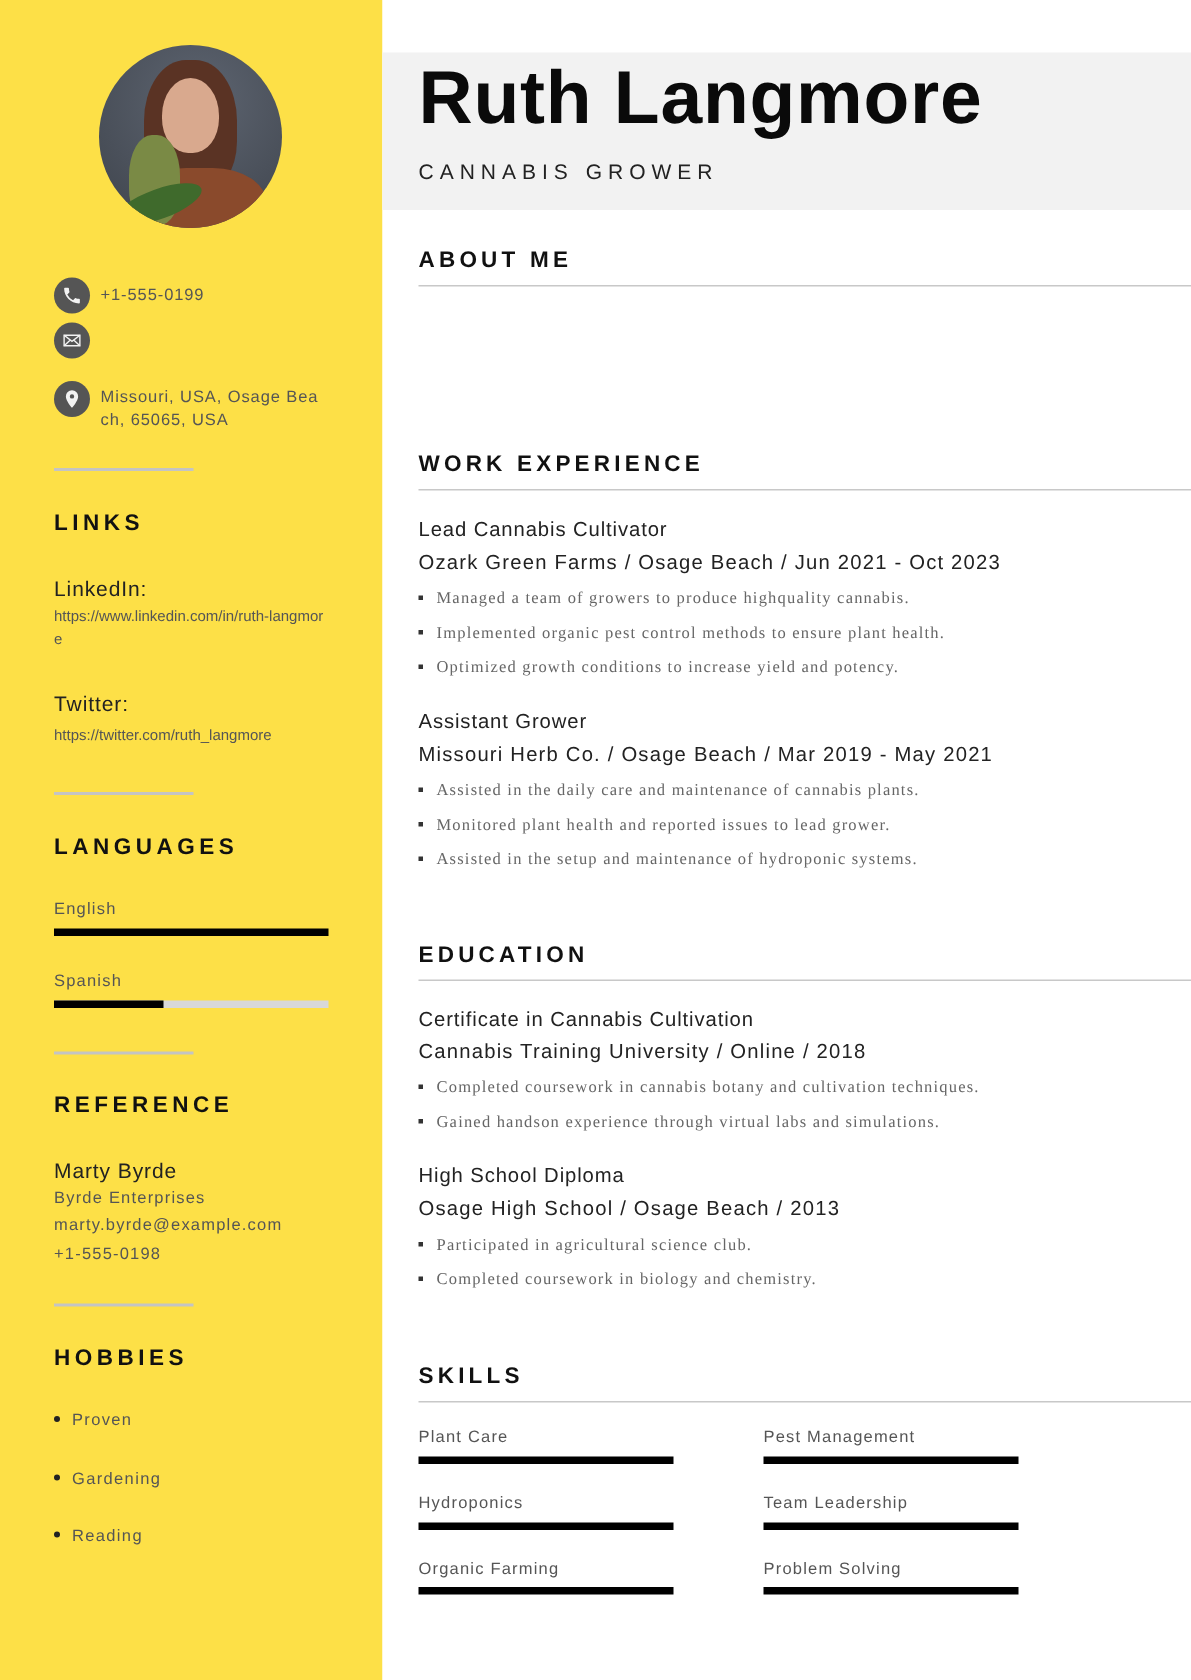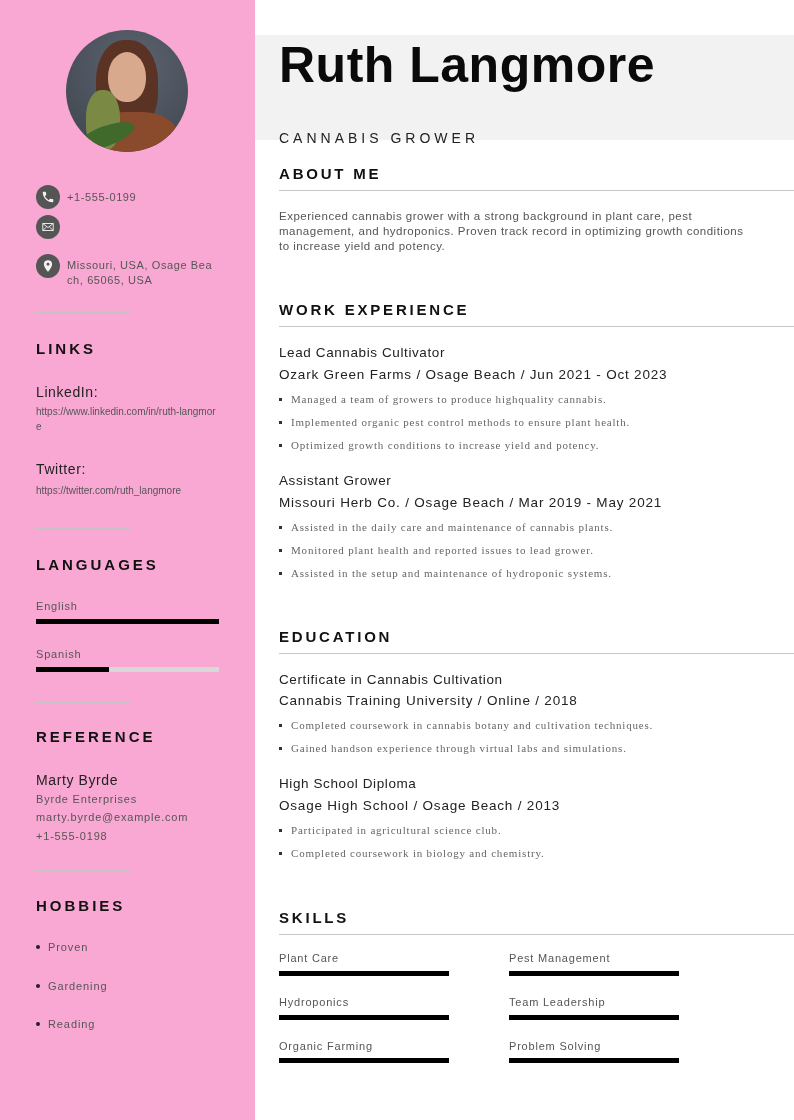--- a/index.html
+++ b/index.html
@@ -1,19 +1,19 @@
 <!DOCTYPE html>
 <html><head>
   <meta charset="utf-8">
   <style>
     * { box-sizing: border-box; margin: 0; padding: 0; }
     html, body { width: 794px; height: 1120px; background: #fff; overflow: hidden; }
     body { font-family: "Liberation Sans", "DejaVu Sans", sans-serif; color: #111; position: relative; }
 
-    .sidebar { position: absolute; left: 0; top: 0; width: 255px; height: 1120px; background: #f9a8d4; }
+    .sidebar { position: absolute; left: 0; top: 0; width: 255px; height: 1120px; background: #fde047; }
     .main { position: absolute; left: 255px; top: 0; width: 539px; height: 1120px; background: #fff; }
 
     .photo { position: absolute; left: 66px; top: 30px; width: 122px; height: 122px; border-radius: 50%; overflow: hidden;
       background: radial-gradient(circle at 55% 30%, #5d6470 0%, #4a505a 60%, #3e434b 100%); }
     .photo .hair { position: absolute; left: 30px; top: 10px; width: 62px; height: 90px; border-radius: 45% 45% 40% 40%; background: #5a3324; }
     .photo .face { position: absolute; left: 42px; top: 22px; width: 38px; height: 50px; border-radius: 50% 50% 46% 46%; background: #d9a98e; }
     .photo .body { position: absolute; left: 22px; top: 82px; width: 90px; height: 60px; border-radius: 40% 40% 0 0; background: #8a4a2c; }
     .photo .plant { position: absolute; left: 20px; top: 60px; width: 34px; height: 60px; border-radius: 45% 45% 40% 40%; background: #7a8a45; }
     .photo .leaf { position: absolute; left: 10px; top: 96px; width: 60px; height: 20px; border-radius: 50%; background: #3f6a2c; transform: rotate(-20deg); }
 
@@ -33,21 +33,21 @@
     .lang-bar .fill { height: 100%; background: #000; }
 
     .ref-name { position: absolute; left: 36px; font-size: 14px; color: #222; letter-spacing: 0.6px; }
     .ref-line { position: absolute; left: 36px; font-size: 11px; color: #555; letter-spacing: 0.8px; }
 
     .hobby { position: absolute; left: 36px; font-size: 11px; color: #555; letter-spacing: 0.9px; }
     .hobby .dot { display: inline-block; width: 4px; height: 4px; border-radius: 50%; background: #222; margin-right: 8px; vertical-align: middle; position: relative; top: -1px; }
 
     .header-band { position: absolute; left: 0; top: 35px; width: 539px; height: 105px; background: #f2f2f2; }
     .name { position: absolute; left: 24px; top: 40px; font-size: 50px; font-weight: bold; color: #0a0a0a; letter-spacing: 0.5px; line-height: 1; }
-    .role { position: absolute; left: 24px; top: 130px; font-size: 14px; letter-spacing: 4px; color: #222; }
+    .role { position: absolute; left: 24px; top: 106px; font-size: 14px; letter-spacing: 4px; color: #222; }
 
     .sec-title { position: absolute; left: 24px; font-size: 15px; font-weight: bold; letter-spacing: 2.8px; color: #111; }
     .sec-rule { position: absolute; left: 24px; width: 515px; height: 1px; background: #c8c8c8; }
 
     .about { position: absolute; left: 24px; top: 209px; width: 470px; font-size: 11.5px; color: #555; line-height: 15px; letter-spacing: 0.5px; }
 
     .entry-title { position: absolute; left: 24px; font-size: 13.5px; color: #222; letter-spacing: 0.6px; }
     .entry-sub { position: absolute; left: 24px; font-size: 13.5px; color: #222; letter-spacing: 0.8px; }
     .bullet { position: absolute; left: 24px; font-size: 11px; color: #666; letter-spacing: 0.8px; font-family: Liberation Serif, serif; }
     .bullet .sq { display: inline-block; width: 3px; height: 3px; background: #333; margin-right: 9px; vertical-align: middle; position: relative; top: -1px; }
@@ -131,21 +131,20 @@
   <div class="hobby" style="top:1018px"><span class="dot"></span><span>Reading</span></div>
 </aside>
 
 <main class="main">
   <div class="header-band"></div>
   <h1 class="name">Ruth Langmore</h1>
   <div class="role">CANNABIS GROWER</div>
 
   <div class="sec-title" style="top:165px">ABOUT ME</div>
   <div class="sec-rule" style="top:190px"></div>
-  <p class="about">Experienced cannabis grower with a strong background in plant care, pest management, and hydroponics. Proven track record in optimizing growth conditions to increase yield and potency.</p>
 
   <div class="sec-title" style="top:301px">WORK EXPERIENCE</div>
   <div class="sec-rule" style="top:326px"></div>
 
   <div class="entry-title" style="top:345px">Lead Cannabis Cultivator</div>
   <div class="entry-sub" style="top:367px">Ozark Green Farms / Osage Beach / Jun 2021 - Oct 2023</div>
   <div class="bullet" style="top:393px"><span class="sq"></span><span>Managed a team of growers to produce highquality cannabis.</span></div>
   <div class="bullet" style="top:416px"><span class="sq"></span><span>Implemented organic pest control methods to ensure plant health.</span></div>
   <div class="bullet" style="top:439px"><span class="sq"></span><span>Optimized growth conditions to increase yield and potency.</span></div>
 

